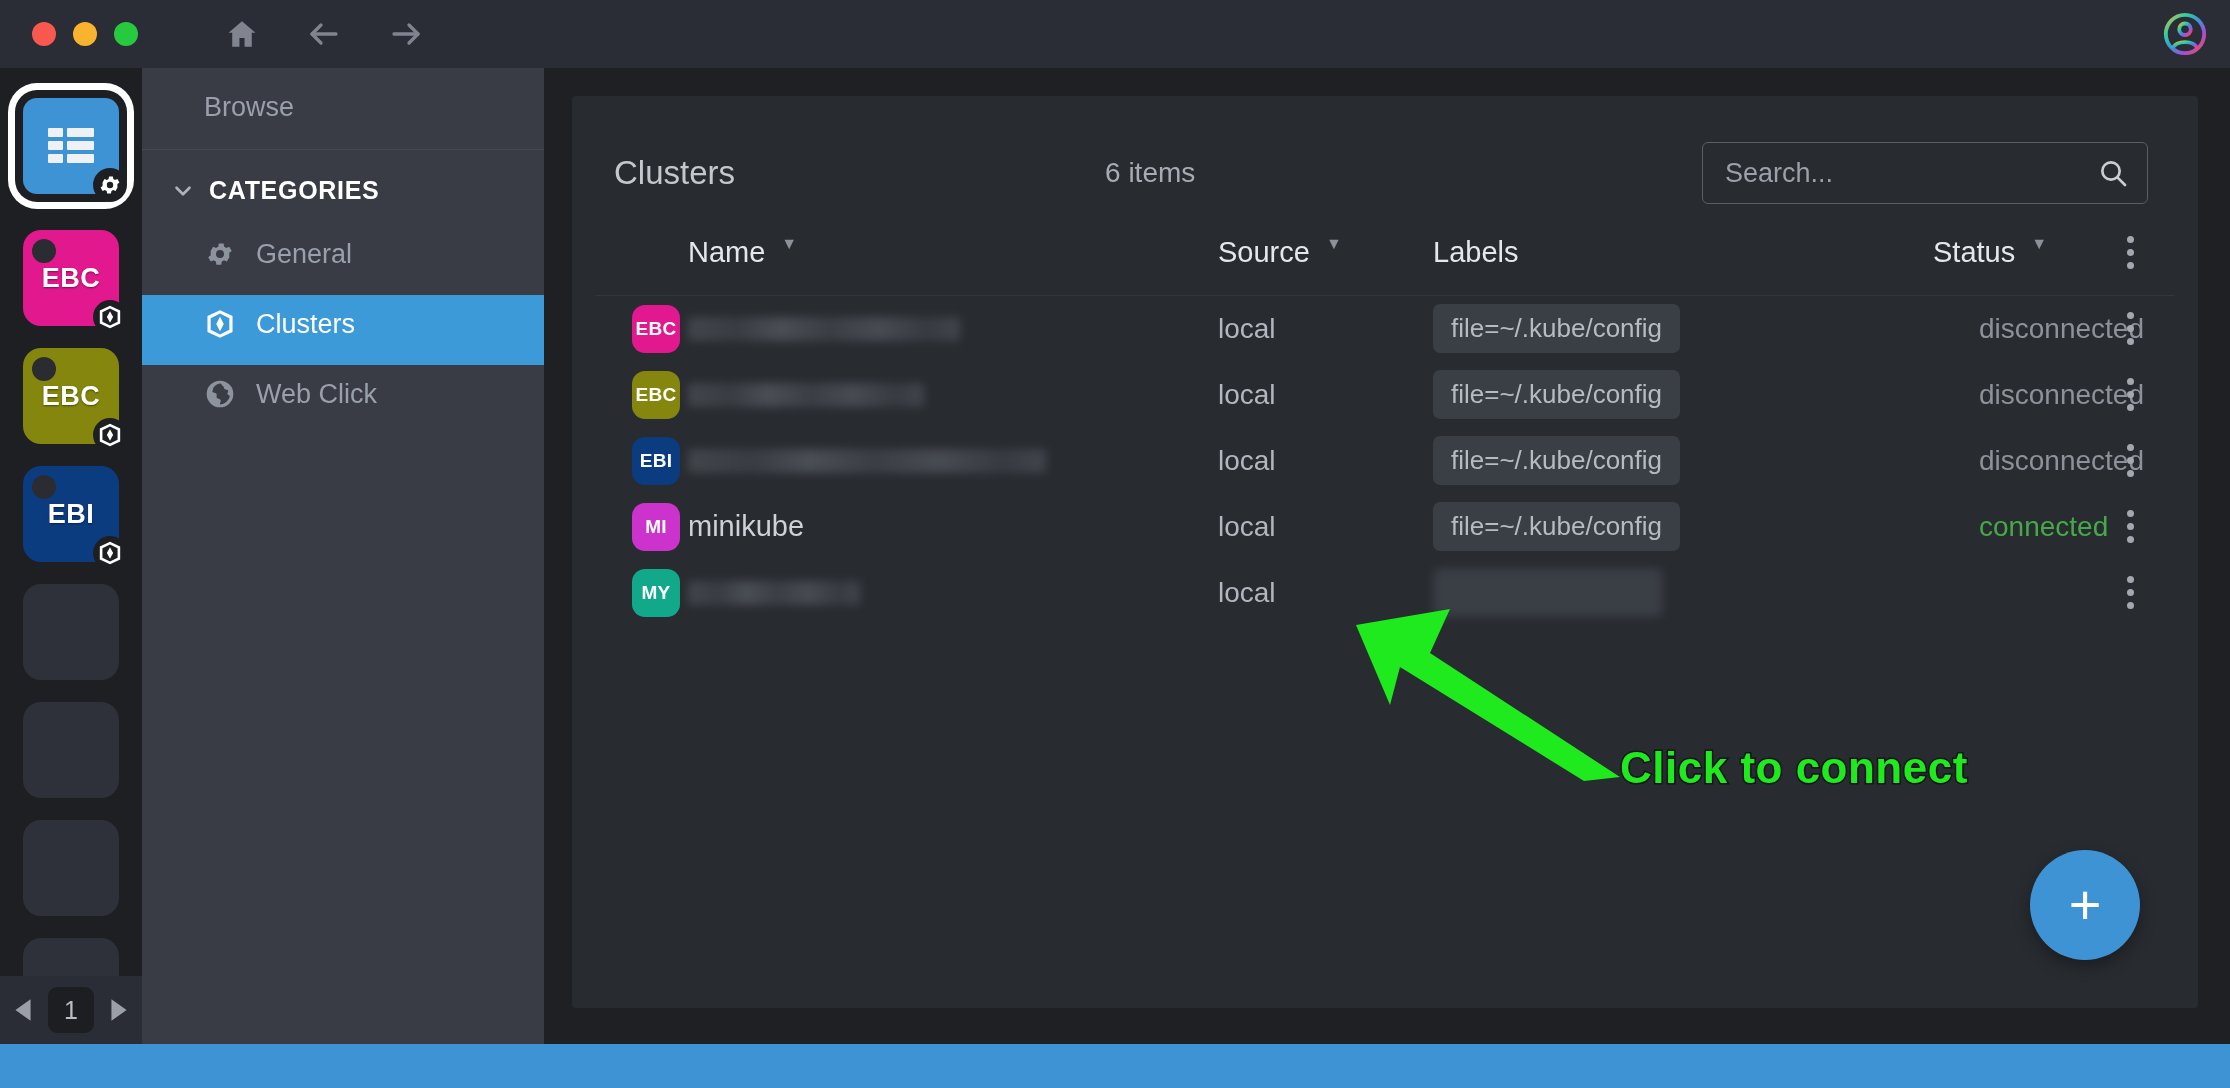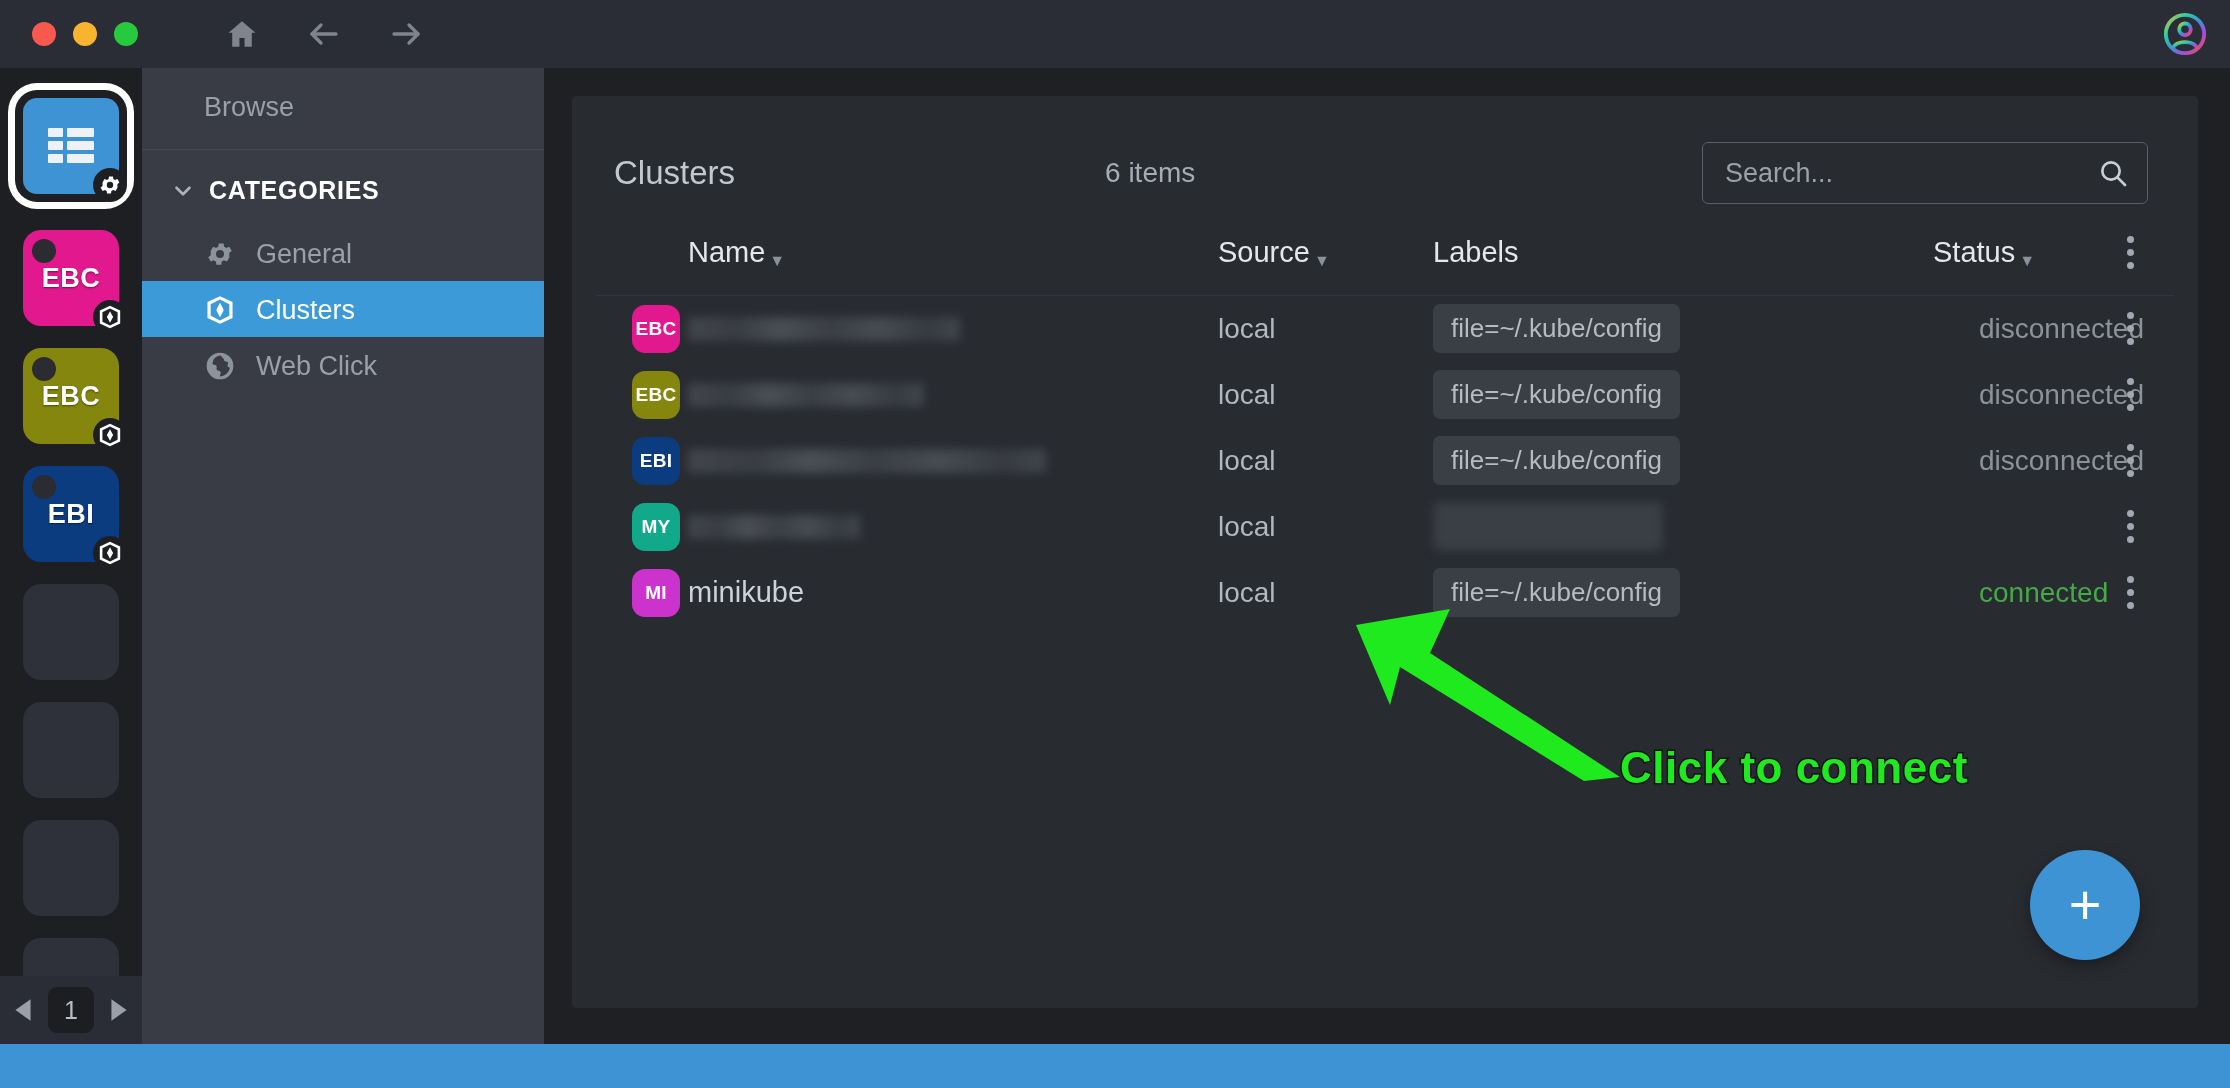--- a/index.html
+++ b/index.html
@@ -135,21 +135,21 @@
   }
   .cat-group-head {
     display: flex; align-items: center; gap: 13px;
     padding: 26px 34px 20px 28px;
     color: #ffffff; font-size: 25px; font-weight: 700;
     letter-spacing: .7px;
   }
   .chev { color: #aeb3bb; display: flex; }
   .cat-item {
     display: flex; align-items: center; gap: 20px;
-    padding: 13px 34px 11px 62px;
+    padding: 13px 34px 25px 62px;
     color: #9aa0ab; font-size: 27px;
   }
   .cat-item .ico { width: 32px; height: 32px; display: flex; align-items: center; justify-content: center; flex: 0 0 32px; }
   .cat-item.selected { background: #3d9ad8; color: #ffffff; }
   .cat-item.selected .ico svg { fill: #ffffff; }
 
   
   .main {
     flex: 1 1 auto; min-width: 0;
     background: #1e2024;
@@ -186,21 +186,21 @@
   .search input::placeholder { color: #9ba0a9; }
   .search .mag { color: #c9ced5; display: flex; }
 
   table.grid { width: 100%; border-collapse: collapse; table-layout: fixed; }
   table.grid th {
     text-align: left; font-weight: 400;
     color: #e4e8ec; font-size: 29px;
     padding: 28px 0 26px 0;
     border-bottom: 1px solid #33363c;
   }
-  .th-inner { display: flex; align-items: flex-end; gap: 4px; }
+  .th-inner { display: flex; align-items: flex-start; gap: 16px; }
   .sort-caret { color: #8c9199; font-size: 16px; line-height: 1; }
   table.grid td {
     padding: 0; height: 66px; vertical-align: middle;
     color: #b2b7bf; font-size: 28px;
   }
   .col-avatar { width: 92px; padding-left: 36px !important; }
   .col-name { width: 530px; }
   .col-source { width: 215px; }
   .col-labels { width: 500px; }
   .col-status { width: auto; }
@@ -543,54 +543,54 @@
                     <span class="kebab">
                       <i></i>
                       <i></i>
                       <i></i>
                     </span>
                   </td>
             </tr>
 
             <tr>
               <td class="col-avatar" style="padding-left:36px">
-                    <span class="ravatar" style="background:#12a98a">MY</span>
-                  </td>
-              <td>
-                    <span class="blur-bar" style="width:172px;height:24px"></span>
-                  </td>
-              <td><span>local</span></td>
-              <td><span class="chip blurred" style="width:230px">&nbsp;</span></td>
-              <td><span class="status"></span></td>
-              <td>
-                    <span class="kebab">
-                      <i></i>
-                      <i></i>
-                      <i></i>
-                    </span>
-                  </td>
-            </tr>
-
-            <tr>
-              <td class="col-avatar" style="padding-left:36px">
                     <span class="ravatar" style="background:#cc33cc">MI</span>
                   </td>
               <td><span class="name-cell">minikube</span></td>
               <td><span>local</span></td>
               <td><span class="chip">file=~/.kube/config</span></td>
               <td><span class="status connected">connected</span></td>
               <td>
                     <span class="kebab">
                       <i></i>
                       <i></i>
                       <i></i>
                     </span>
                   </td>
             </tr>
 
+            <tr>
+              <td class="col-avatar" style="padding-left:36px">
+                    <span class="ravatar" style="background:#12a98a">MY</span>
+                  </td>
+              <td>
+                    <span class="blur-bar" style="width:172px;height:24px"></span>
+                  </td>
+              <td><span>local</span></td>
+              <td><span class="chip blurred" style="width:230px">&nbsp;</span></td>
+              <td><span class="status"></span></td>
+              <td>
+                    <span class="kebab">
+                      <i></i>
+                      <i></i>
+                      <i></i>
+                    </span>
+                  </td>
+            </tr>
+
           </tbody>
         </table>
         </div>
 
         <span class="annot-arrow">
           <svg width="290" height="180" viewBox="0 0 290 180">
             <path d="M18 24 L112 8 L92 52 L282 176 L246 180 L62 66 L52 104 Z" fill="#1eea1e" transform="translate(-4,0)"></path>
           </svg>
         </span>
         <span class="annot-text">Click to connect</span>

